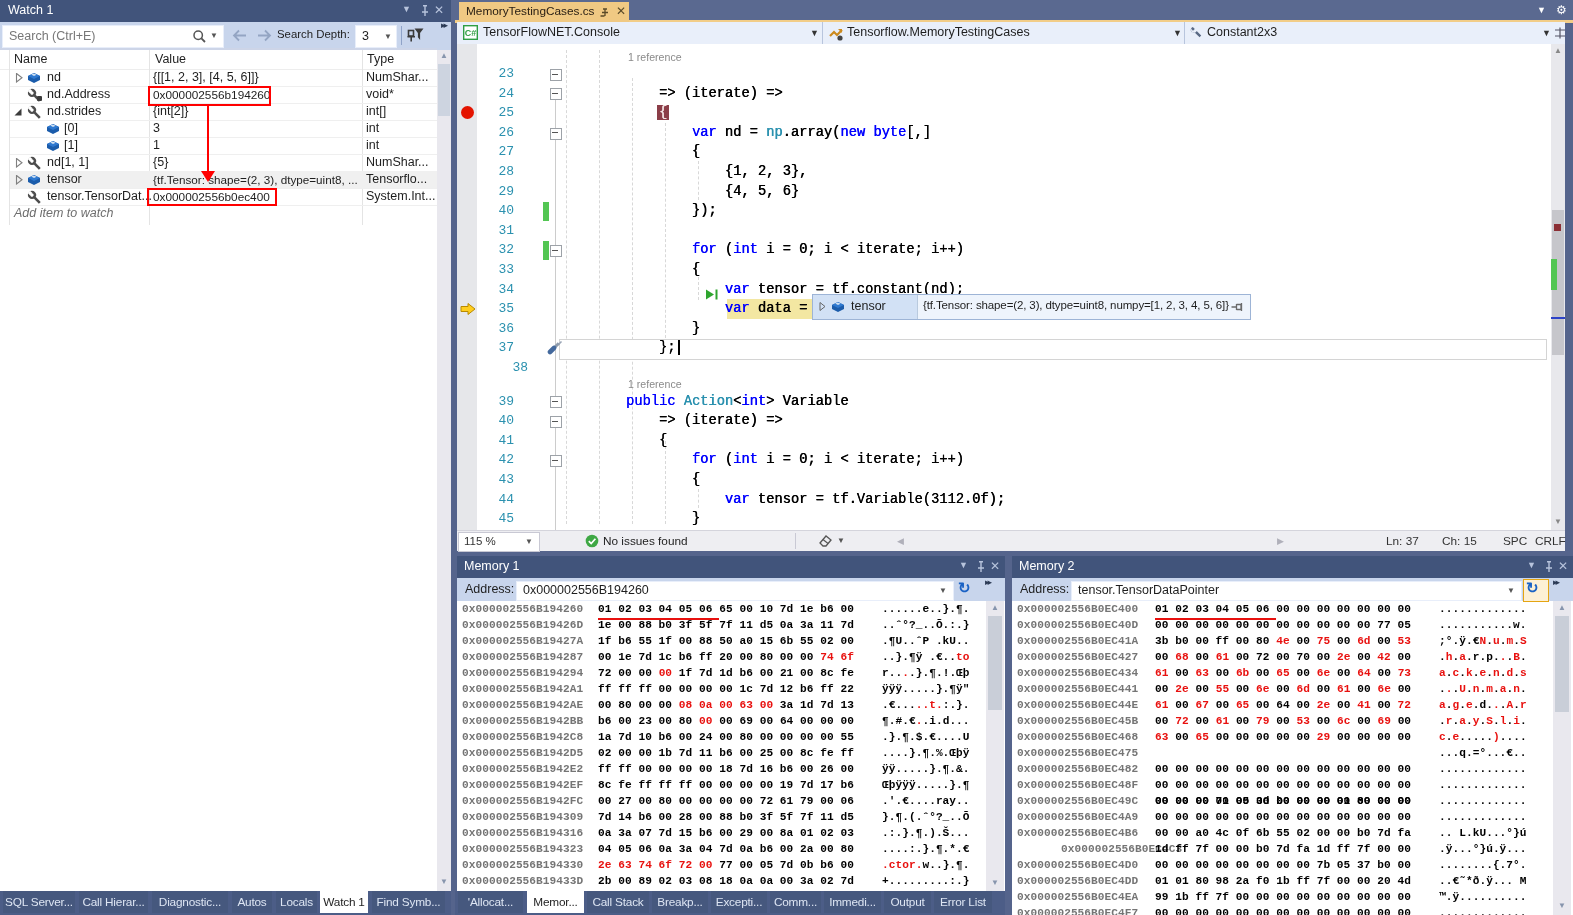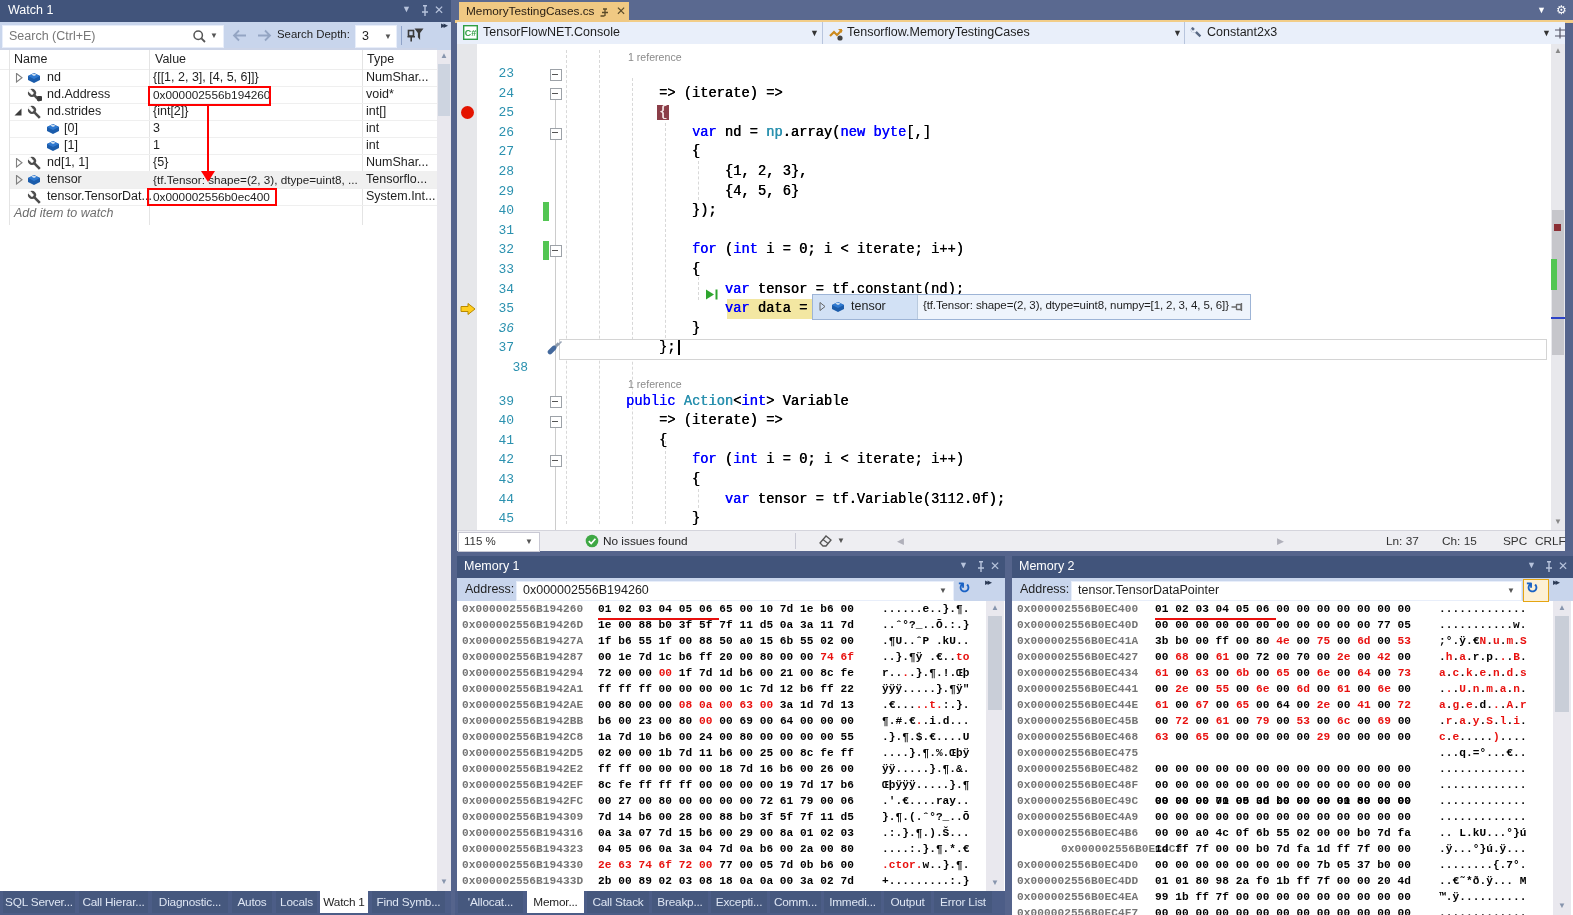--- a/index.html
+++ b/index.html
@@ -257,21 +257,21 @@
     <div class="abs ln" style="left:21px;top:78.8px;width:36px;">26</div>
     <div class="abs ln" style="left:21px;top:98.4px;width:36px;">27</div>
     <div class="abs ln" style="left:21px;top:118.0px;width:36px;">28</div>
     <div class="abs ln" style="left:21px;top:137.6px;width:36px;">29</div>
     <div class="abs ln" style="left:21px;top:157.2px;width:36px;">40</div>
     <div class="abs ln" style="left:21px;top:176.8px;width:36px;">31</div>
     <div class="abs ln" style="left:21px;top:196.4px;width:36px;">32</div>
     <div class="abs ln" style="left:21px;top:216.0px;width:36px;">33</div>
     <div class="abs ln" style="left:21px;top:235.6px;width:36px;">34</div>
     <div class="abs ln" style="left:21px;top:255.2px;width:36px;">35</div>
-    <div class="abs ln" style="left:21px;top:274.8px;width:36px;font-style:italic;">36</div>
+    <div class="abs ln" style="left:21px;top:274.8px;width:36px;">36</div>
     <div class="abs ln" style="left:21px;top:294.4px;width:36px;">37</div>
     <div class="abs ln" style="left:35px;top:314.0px;width:36px;">38</div>
     <div class="abs ln" style="left:21px;top:347.6px;width:36px;">39</div>
     <div class="abs ln" style="left:21px;top:367.2px;width:36px;">40</div>
     <div class="abs ln" style="left:21px;top:386.8px;width:36px;">41</div>
     <div class="abs ln" style="left:21px;top:406.4px;width:36px;">42</div>
     <div class="abs ln" style="left:21px;top:426.0px;width:36px;">43</div>
     <div class="abs ln" style="left:21px;top:445.6px;width:36px;">44</div>
     <div class="abs ln" style="left:21px;top:465.2px;width:36px;">45</div>
     <div class="abs" style="left:171px;top:7px;font-size:10.6px;color:#8a8a8a;">1 reference</div>

